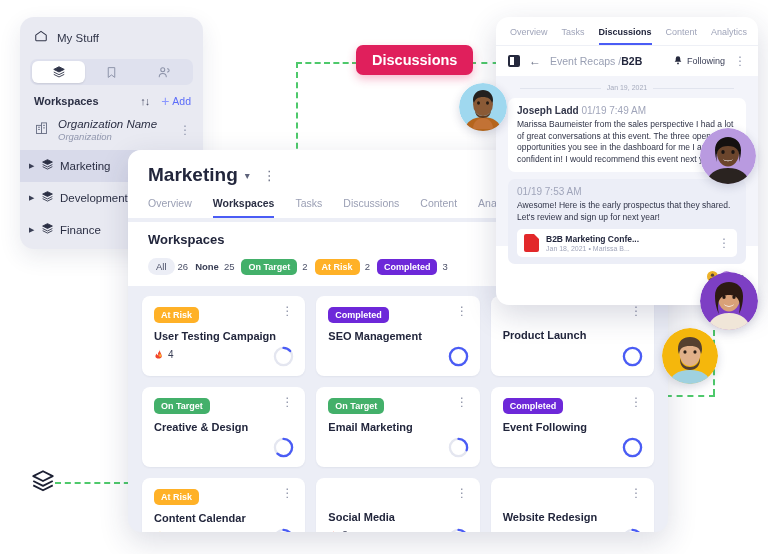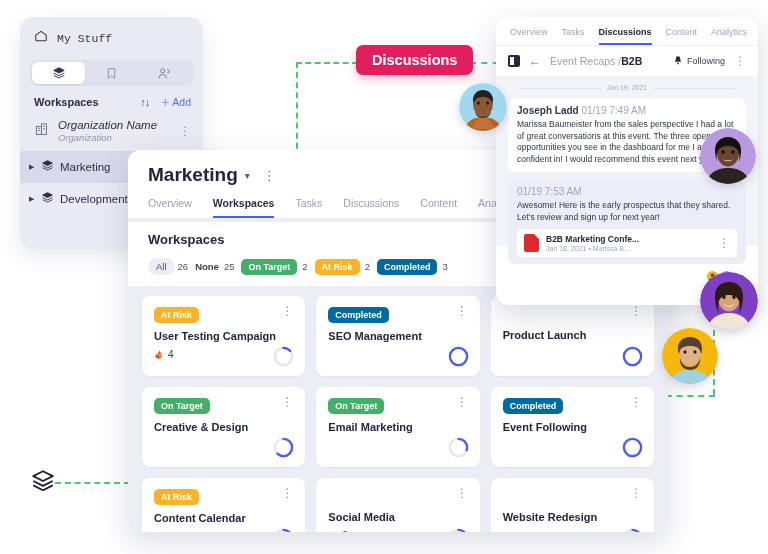--- a/index.html
+++ b/index.html
@@ -16,21 +16,21 @@
   .dash-h { border-top: 2.5px dashed #4ec96b; height:0; }
   .dash-v { border-left: 2.5px dashed #4ec96b; width:0; }
 
   
   #sidebar {
     position:absolute; left:20px; top:17px; width:183px; height:232px;
     background:#e9eaf2; border-radius:14px;
     box-shadow: 0 8px 22px rgba(40,45,90,0.10);
     z-index:3; overflow:hidden;
   }
-  .sb-mystuff { display:flex; align-items:center; gap:9px; padding:12px 14px 10px 14px;font-family:Liberation Mono, monospace; }
+  .sb-mystuff { display:flex; align-items:center; gap:9px; padding:12px 14px 10px 14px; }
   .sb-mystuff .lbl { font-size:11.5px; color:#32364a; }
   .sb-tabs {
     margin:2px 10px 0 10px; height:26px; display:flex;
     background:#dfe1ee; border-radius:7px; padding:2px;
   }
   .sb-tab { flex:1; display:flex; align-items:center; justify-content:center; border-radius:6px; }
   .sb-tab.active { background:#fff; box-shadow:0 1px 2px rgba(0,0,0,.1); }
   .sb-wshead { display:flex; align-items:center; padding:10px 12px 6px 14px; }
   .sb-wshead .t { font-size:11px; font-weight:bold; color:#2b2f44; flex:1; }
   .sb-sort { font-size:11px; color:#4a4f67; margin-right:12px; letter-spacing:-1px;}
@@ -67,21 +67,21 @@
   .mn-sub { background:#fff; padding:10px 20px 11px 20px; margin-top:4px; }
   .mn-sub h2 { font-size:13px; color:#22263c; font-weight:bold; }
   .mn-filters { display:flex; align-items:center; gap:7px; margin-top:11px; }
   .chip { font-size:9.5px; padding:3px 8px; border-radius:11px; }
   .chip-all { background:#eceef6; color:#4a4f67; }
   .chip-cnt { font-size:9.5px; color:#4a4f67; }
   .chip-none { font-size:9.5px; color:#3a3f55; font-weight:bold;}
   .chip-st { color:#fff; font-weight:bold; border-radius:5px; padding:3px 7px; font-size:9px;}
   .g-ontarget { background:#43b06a; }
   .g-atrisk  { background:#ffb127; }
-  .g-complete{ background:#0369a1; }
+  .g-complete{ background:#6d28d9; }
 
   
   .mn-grid {
     padding:10px 14px 14px 14px;
     display:grid; grid-template-columns: repeat(3, 1fr);
     gap:11px;
   }
   .card { background:#fff; border-radius:8px; height:80px; padding:11px 12px 9px 12px;
           position:relative; box-shadow:0 1px 2px rgba(40,45,90,.06); }
   .card-top { display:flex; align-items:flex-start; min-height:15px; }
@@ -235,20 +235,29 @@
         </div>
         <div class="sb-item">
           <span class="car">▶</span>
           <span><svg width="13" height="13" viewBox="0 0 24 24" fill="none" stroke="#2b2f44" stroke-width="1.6" stroke-linejoin="round">
               <polygon points="12,3 21,7.5 12,12 3,7.5" fill="#2b2f44"></polygon>
               <polyline points="3,12 12,16.5 21,12"></polyline>
               <polyline points="3,16 12,20.5 21,16"></polyline>
             </svg></span>
           <span class="nm">Development</span>
         </div>
+        <div class="sb-item">
+          <span class="car">▶</span>
+          <span><svg width="13" height="13" viewBox="0 0 24 24" fill="none" stroke="#2b2f44" stroke-width="1.6" stroke-linejoin="round">
+              <polygon points="12,3 21,7.5 12,12 3,7.5" fill="#2b2f44"></polygon>
+              <polyline points="3,12 12,16.5 21,12"></polyline>
+              <polyline points="3,16 12,20.5 21,16"></polyline>
+            </svg></span>
+          <span class="nm">Finance</span>
+        </div>
         <div class="sb-item"></div>
       </div>
   </div>
 
   <div id="main">
     <div class="mn-head">
       <div class="mn-title">
         <span class="t">Marketing</span>
         <span class="cv">▾</span>
         <span class="dots">⋮</span>

